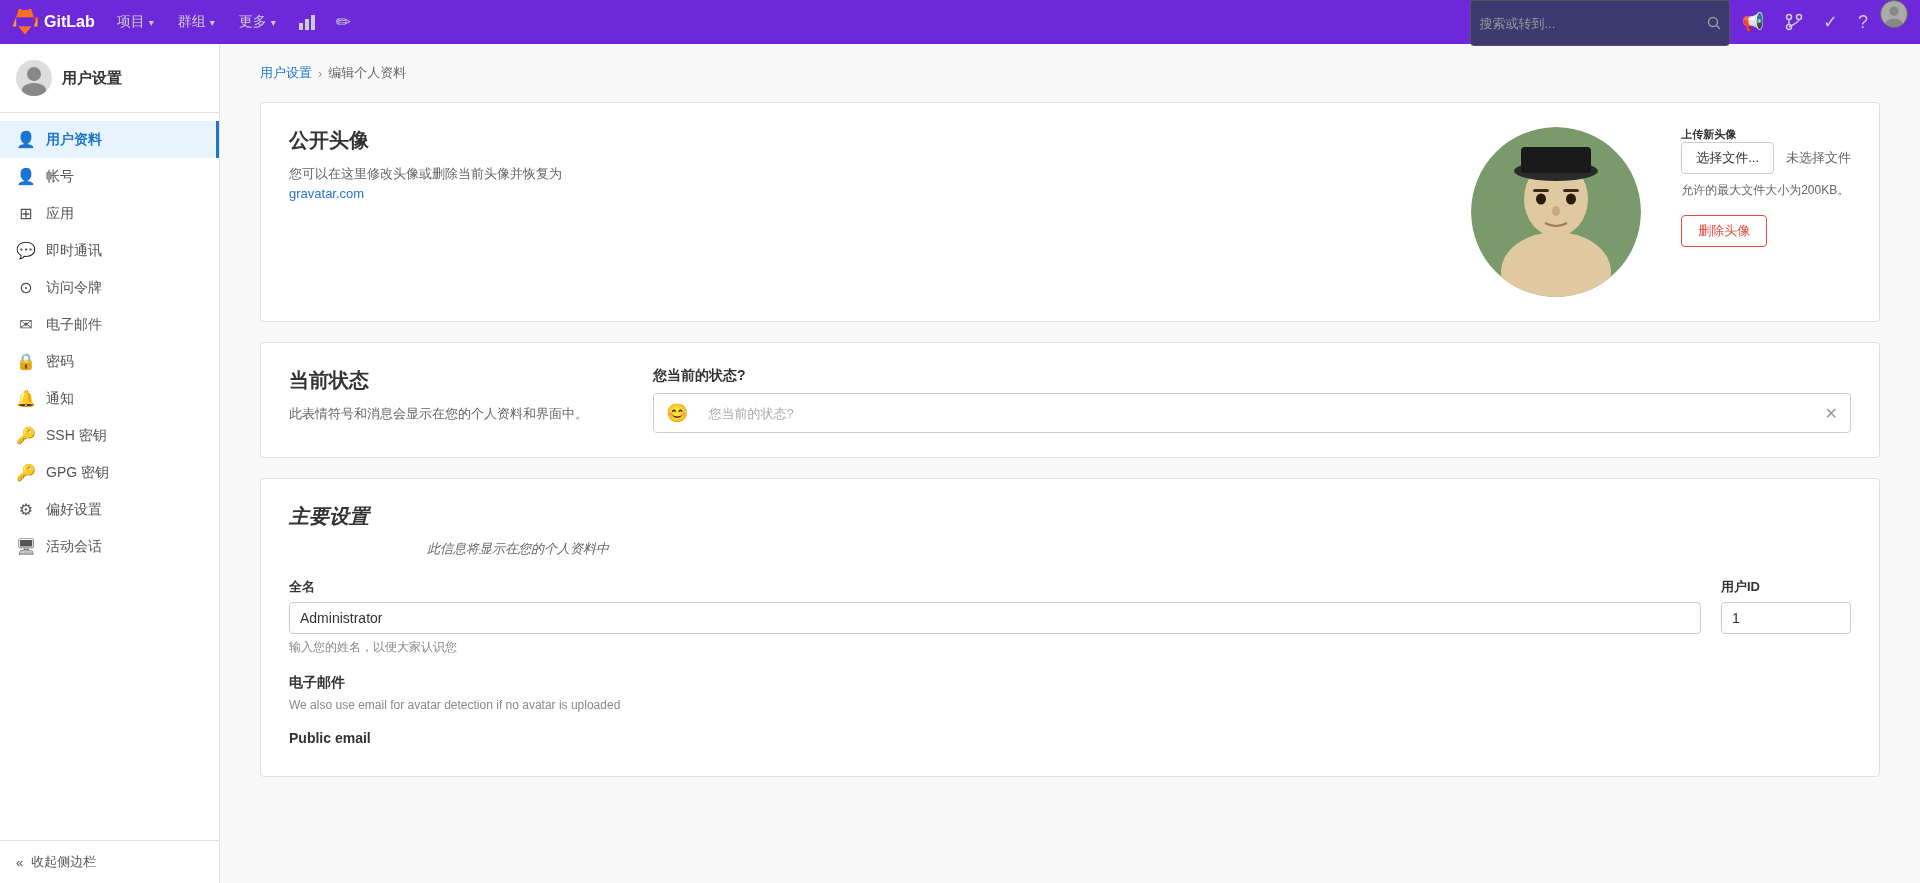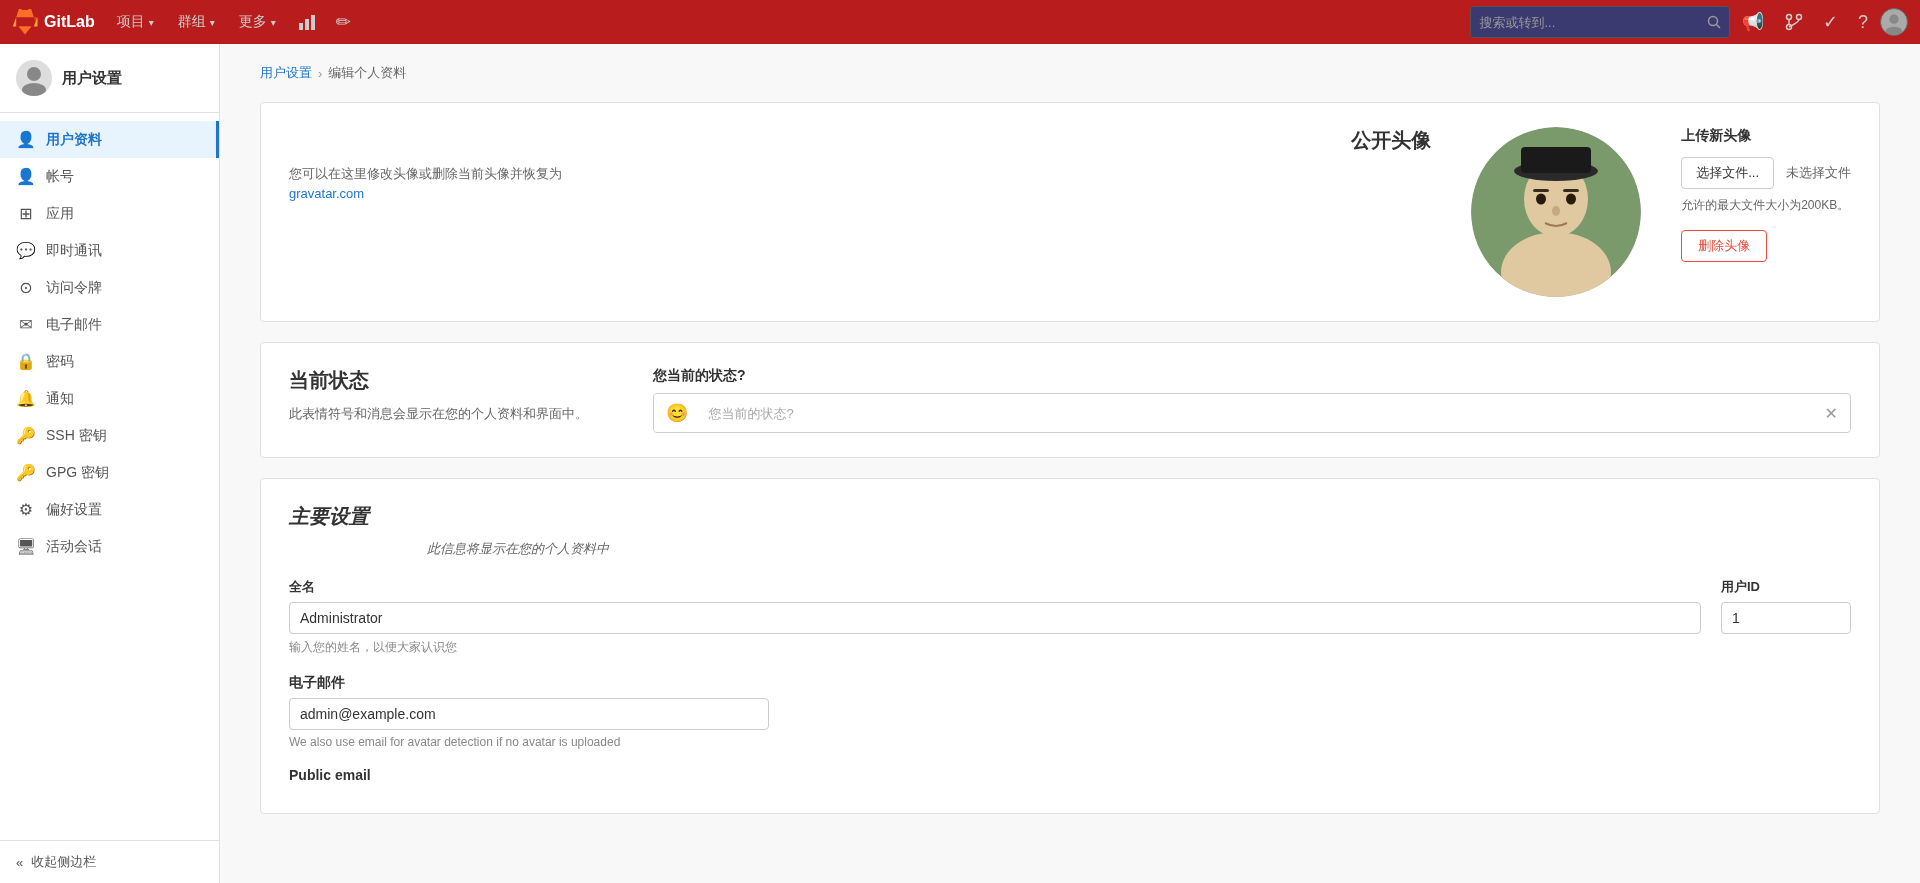--- a/index.html
+++ b/index.html
@@ -1,44 +1,43 @@
 <!DOCTYPE html>
 <html><head>
   <meta charset="utf-8">
   <style>
     * { box-sizing: border-box; margin: 0; padding: 0; }
     body { font-family: -apple-system, BlinkMacSystemFont, 'Segoe UI', sans-serif; font-size: 14px; background: #f0f0f0; }
 
     
     .topnav {
-      background: #b91c1c;
+      background: #6d28d9;
       height: 44px;
       display: flex;
-      align-items: center;
       padding: 0 12px;
       gap: 4px;
       position: fixed;
       top: 0; left: 0; right: 0;
       z-index: 100;
     }
     .topnav-logo {
       display: flex; align-items: center; gap: 6px; margin-right: 8px;
     }
     .topnav-logo svg { width: 26px; height: 26px; }
     .topnav-brand { color: #fff; font-size: 16px; font-weight: 600; }
     .topnav-item {
       color: #ccc; font-size: 14px; padding: 4px 10px; cursor: pointer;
       display: flex; align-items: center; gap: 4px; border-radius: 4px;
     }
     .topnav-caret { font-size: 10px; }
     .topnav-spacer { flex: 1; }
     .topnav-search {
       background: #3a3a70; border: 1px solid #555; border-radius: 4px;
       display: flex; align-items: center; padding: 0 8px; gap: 6px;
-      height: 32px; width: 260px;
+      height: 46px; width: 260px;
     }
     .topnav-search input {
       background: transparent; border: none; outline: none; color: #ccc;
       font-size: 13px; flex: 1;
     }
     .topnav-search input::placeholder { color: #999; }
     .topnav-icon {
       color: #ccc; font-size: 18px; padding: 4px 8px; cursor: pointer;
       display: flex; align-items: center; justify-content: center;
     }
@@ -116,31 +115,31 @@
       background: #fff;
       border: 1px solid #e0e0e0;
       border-radius: 4px;
       margin-bottom: 20px;
       padding: 24px 28px;
     }
 
     
     .avatar-section { display: flex; gap: 40px; align-items: flex-start; }
     .avatar-left { flex: 1; }
-    .avatar-left h2 { font-size: 20px; font-weight: 600; color: #333; margin-bottom: 10px; text-align: right; }
+    .avatar-left h2 { font-size: 20px; font-weight: 600; color: #333; margin-bottom: 10px; }
     .avatar-left p { font-size: 13px; color: #666; line-height: 1.5; }
     .avatar-left a { color: #1f75cb; text-decoration: none; }
     .avatar-center {
       width: 170px; height: 170px; border-radius: 50%; overflow: hidden;
       background: #e0e0e0; flex-shrink: 0;
       display: flex; align-items: center; justify-content: center;
     }
     .avatar-center svg { width: 100%; height: 100%; }
     .avatar-right { flex-shrink: 0; }
-    .avatar-right h3 { font-size: 14px; font-weight: 600; color: #333; margin-bottom: 12px; }
+    .avatar-right h3 { font-size: 11px; font-weight: 600; color: #333; }
     .upload-row { display: flex; align-items: center; gap: 12px; margin-bottom: 8px; }
     .btn-upload {
       background: #fff; border: 1px solid #ccc; border-radius: 4px;
       padding: 6px 14px; font-size: 13px; cursor: pointer; color: #333;
     }
     .no-file { color: #666; font-size: 13px; }
     .file-note { font-size: 12px; color: #666; margin-bottom: 16px; }
     .btn-danger-outline {
       background: #fff; border: 1px solid #e74c3c; border-radius: 4px;
       padding: 6px 16px; font-size: 13px; cursor: pointer; color: #e74c3c;
@@ -401,19 +400,18 @@
           <input type="text" class="form-input" value="Administrator" style="">
           <p class="form-hint">输入您的姓名，以便大家认识您</p>
         </div>
         <div class="form-field-narrow">
           <label class="form-label">用户ID</label>
           <input type="text" class="form-input" readonly="" value="1" style="">
         </div>
       </div>
 
       <label class="form-label-section">电子邮件</label>
-      <input type="email" class="form-input" style="max-width: 480px;" value="admin@example.com">
       <p class="form-hint">We also use email for avatar detection if no avatar is uploaded</p>
 
       <label class="form-label-section">Public email</label>
     </div>
   </main>
 </div>
 
 </body></html>

